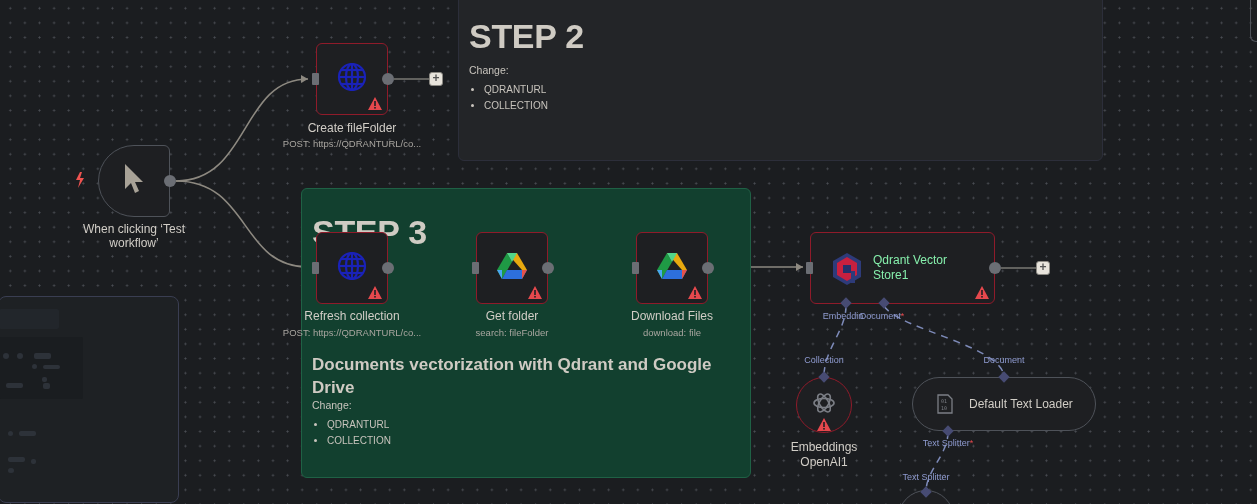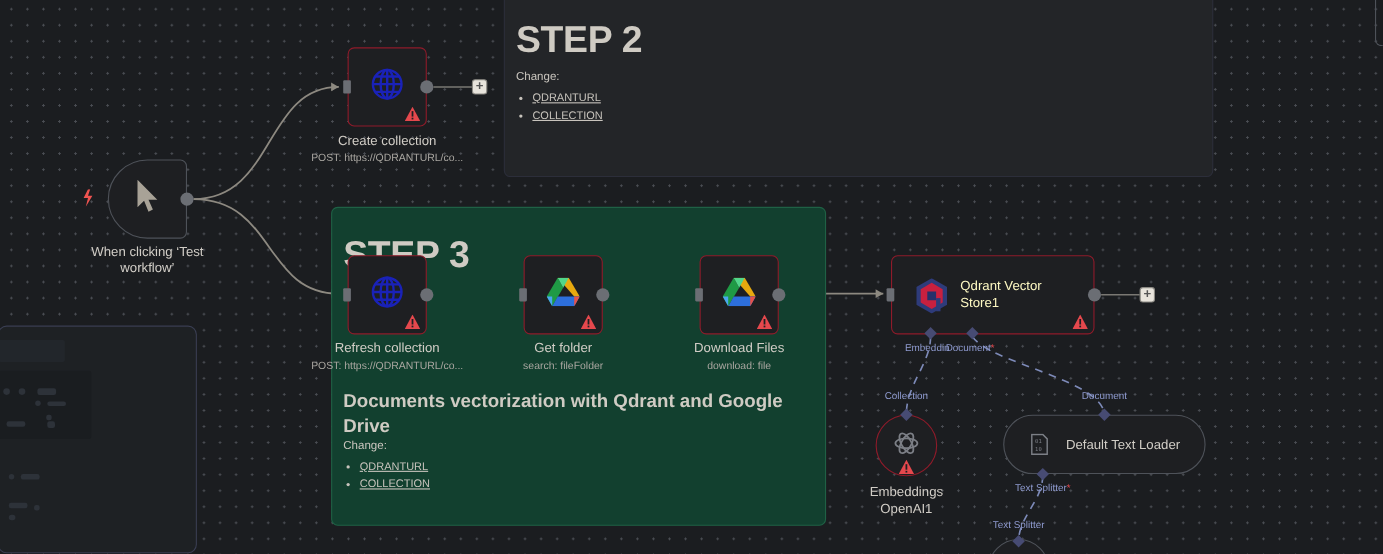--- a/index.html
+++ b/index.html
@@ -14,21 +14,21 @@
   }
   .abs { position:absolute; }
   
   .sticky { position:absolute; border-radius:6px; box-sizing:border-box; padding:10px 10px; }
   .sticky.gray { background:#232528; border:1px solid #2c2e3a; }
   .sticky.green { background:#12402f; border:1px solid #1f6145; }
   .sticky h1 { font-size:34px; font-weight:bold; margin:0; color:#cfcbc3; letter-spacing:-0.3px; }
   .sticky h2 { font-size:17px; font-weight:bold; margin:0; color:#cfcbc3; line-height:23px; }
   .sticky p { font-size:10.5px; margin:8px 0 6px; color:#c8c4bd; }
   .sticky ul { margin:0; padding-left:15px; font-size:10px; color:#c8c4bd; }
-  .sticky li { line-height:16px;text-decoration:underline; }
+  .sticky li { line-height:16px; }
 
   
   .node { position:absolute; box-sizing:border-box; background:#1e1f22; border:1.5px solid #8f1b2a; border-radius:6px; }
   .node.trigger { border:1.5px solid #4e5259; border-radius:36px 6px 6px 36px; }
   .node .icon { position:absolute; left:50%; top:50%; transform:translate(-50%,-50%); }
   .warn { position:absolute; right:5px; bottom:4px; width:14px; height:13px; }
   .in-port { position:absolute; left:-5px; top:50%; width:7px; height:12px; margin-top:-6px; background:#6b6e74; border-radius:1px; }
   .out-port { position:absolute; right:-7px; top:50%; width:12px; height:12px; margin-top:-6px; background:#6b6e74; border-radius:50%; }
   .label { position:absolute; text-align:center; font-size:12px; color:#d1cdc6; white-space:nowrap; transform:translateX(-50%); }
   .sublabel { position:absolute; text-align:center; font-size:9.5px; color:#a9a6a0; white-space:nowrap; transform:translateX(-50%); }
@@ -139,21 +139,21 @@
   </span>
   <svg class="warn" viewBox="0 0 14 13">
       <path d="M7,0 L14,13 L0,13 z" fill="#e5484d"></path>
       <rect x="6.2" y="4" width="1.6" height="5" fill="#1e1f22"></rect>
       <rect x="6.2" y="10" width="1.6" height="1.6" fill="#1e1f22"></rect>
     </svg>
   <span class="in-port"></span>
   <span class="out-port"></span>
 </div>
 <div class="plus-btn" style="left:429px;top:72px;">+</div>
-<div class="label" style="left:352px;top:121px;">Create collection</div>
+<div class="label" style="left:352px;top:121px;">Create fileFolder</div>
 <div class="sublabel" style="left:352px;top:138px;">POST: https://QDRANTURL/co...</div>
 
 <div class="node" style="left:316px;top:232px;width:72px;height:72px;">
   <span class="icon">
     <svg width="30" height="30" viewBox="0 0 30 30">
         <g fill="none" stroke="#1a22b8" stroke-width="2.2">
           <circle cx="15" cy="15" r="13"></circle>
           <ellipse cx="15" cy="15" rx="6" ry="13"></ellipse>
           <line x1="2" y1="15" x2="28" y2="15"></line>
           <line x1="4" y1="8" x2="26" y2="8"></line>
@@ -219,21 +219,21 @@
 
 <div class="node" style="left:810px;top:232px;width:185px;height:72px;">
   <span class="abs" style="left:22px;top:20px;">
     <svg width="28" height="32" viewBox="0 0 28 32">
         <path d="M14,0 L28,8 L28,24 L14,32 L0,24 L0,8 z" fill="#2e3b7a"></path>
         <path d="M14,4 L24,10 L24,22 L14,28 L4,22 L4,10 z" fill="#c8203f"></path>
         <path d="M10,12 L18,12 L18,20 L10,20 z" fill="#24306a"></path>
         <rect x="18" y="18" width="4" height="12" fill="#2e3b7a"></rect>
       </svg>
   </span>
-  <div class="abs" style="left:62px;top:20px;font-size:12px;line-height:15px;width:90px;color:#fef9c3;">Qdrant Vector Store1</div>
+  <div class="abs" style="left:62px;top:20px;font-size:12px;line-height:15px;width:90px;color:#86efac;">Qdrant Vector Store1</div>
   <svg class="warn" viewBox="0 0 14 13">
       <path d="M7,0 L14,13 L0,13 z" fill="#e5484d"></path>
       <rect x="6.2" y="4" width="1.6" height="5" fill="#1e1f22"></rect>
       <rect x="6.2" y="10" width="1.6" height="1.6" fill="#1e1f22"></rect>
     </svg>
   <span class="in-port"></span>
   <span class="out-port"></span>
 </div>
 <div class="plus-btn" style="left:1036px;top:261px;">+</div>
 <span class="diamond" style="left:842px;top:299px;"></span>

